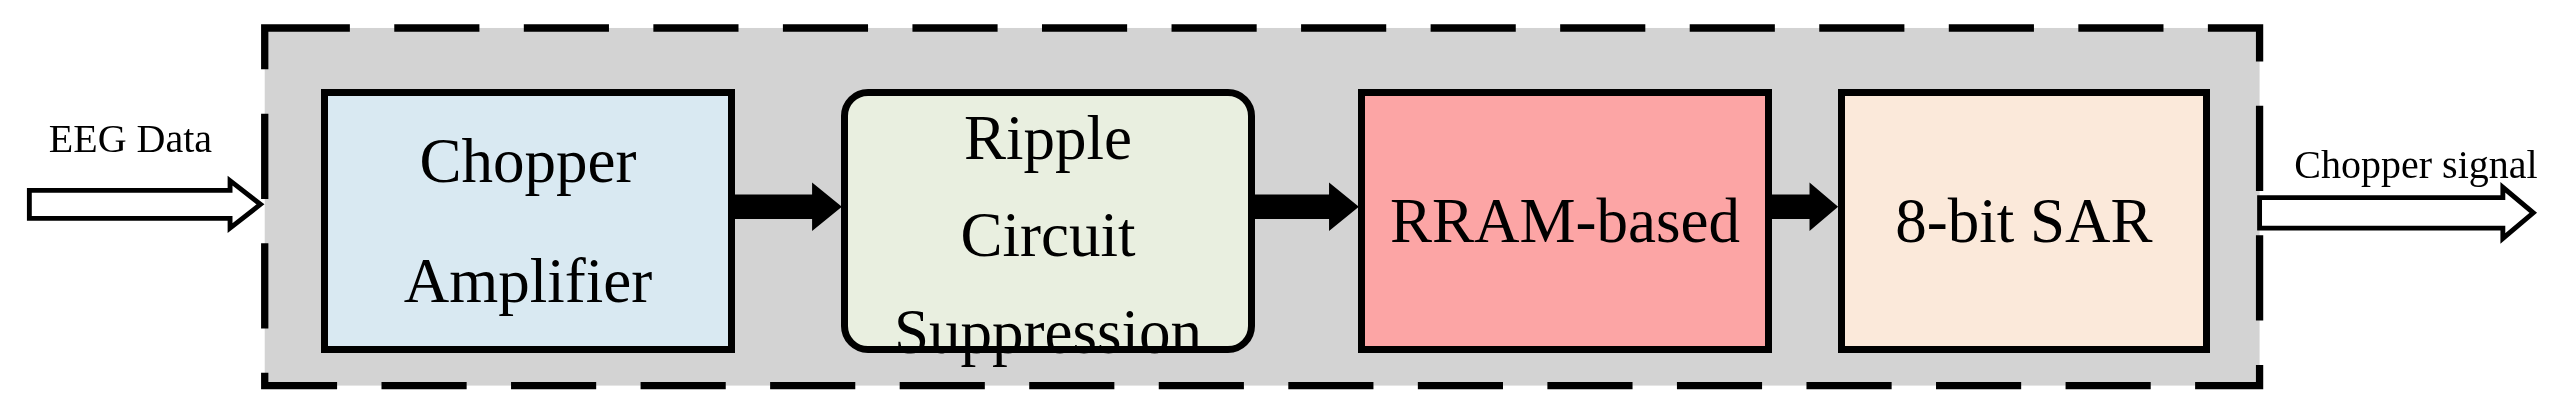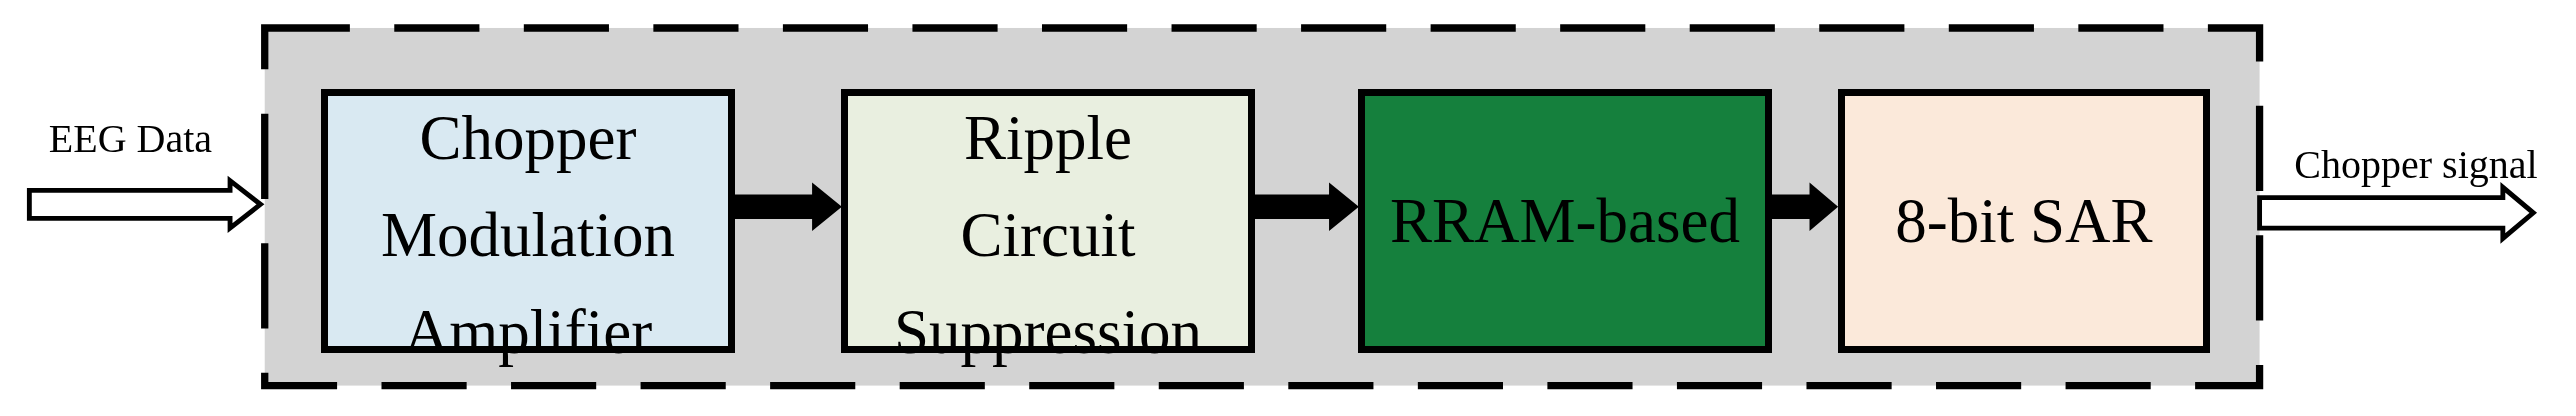--- a/index.html
+++ b/index.html
@@ -88,31 +88,30 @@
 
     <polygon class="hollow-arrow" points="3714,325 4114,325 4114,308 4164,350 4114,392 4114,375 3714,375"></polygon>
   </svg>
 
   <div id="input-label" class="io-label">EEG Data</div>
 
   <div id="output-label" class="io-label">Chopper signal</div>
 
   <div id="block-1" class="block" style="background-color: rgb(217, 233, 242);">
     <span>Chopper</span>
-    <span>Modulation</span>
     <span>Amplifier</span>
   </div>
 
-  <div id="block-2" class="block" style="background-color: rgb(233, 239, 224);">
+  <div id="block-2" class="block" style="background-color: rgb(233, 239, 224); border-radius: 27px;">
     <span>Ripple</span>
     <span>Circuit</span>
     <span>Suppression</span>
   </div>
 
-  <div id="block-3" class="block" style="background-color: #15803d;">
+  <div id="block-3" class="block" style="background-color: #fca5a5;">
     <span>RRAM-based</span>
   </div>
 
   <div id="block-4" class="block" style="background-color: rgb(251, 233, 218);">
     <span>8-bit SAR</span>
   </div>
 
 </div>
 
 

